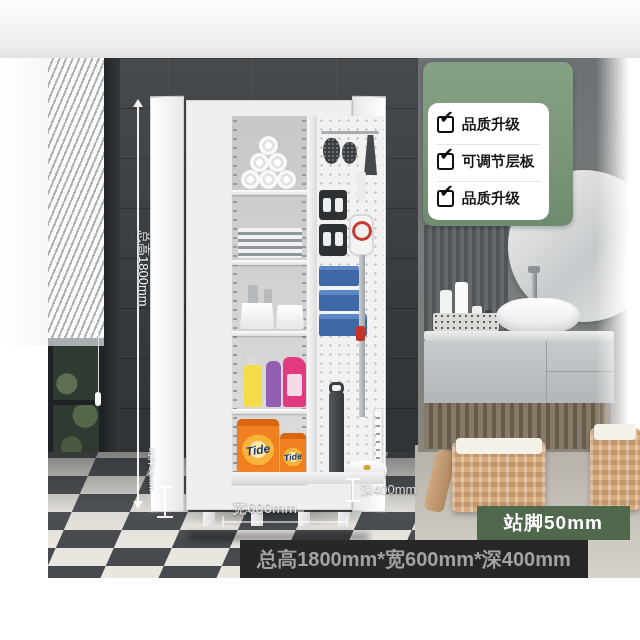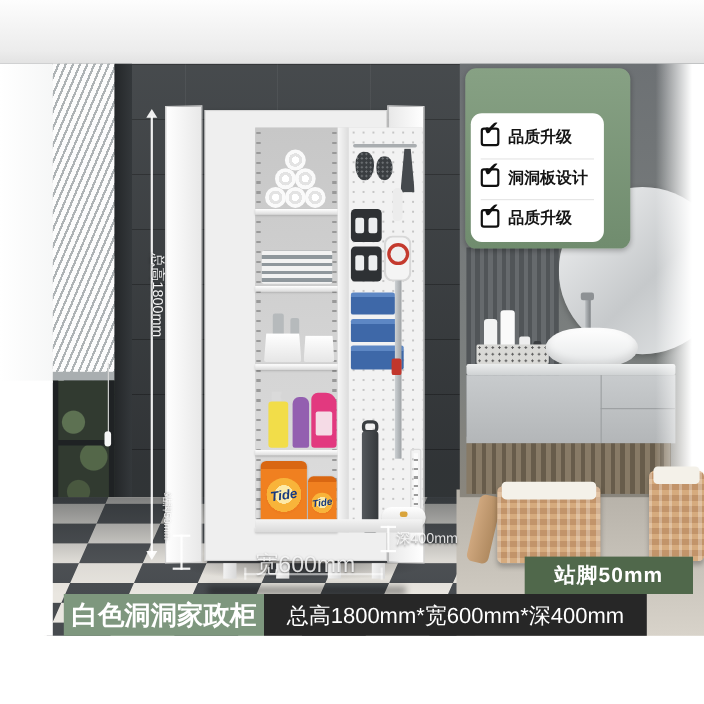--- a/index.html
+++ b/index.html
@@ -163,21 +163,21 @@
   .chk{position:relative;width:13px;height:13px;border:2.5px solid #101010;border-radius:3px;flex:0 0 auto;}
   .chk-mark{position:absolute;left:0px;top:-10px;font-size:18px;font-weight:900;color:#101010;line-height:1;}
   .q-label{font-size:14.5px;font-weight:bold;color:#141414;white-space:nowrap;}
 
   
   .foot-badge{left:477px;top:506px;width:153px;height:34px;background:#50684b;
     display:flex;align-items:center;justify-content:center;color:#fff;font-size:19px;font-weight:600;letter-spacing:1px;}
   .banner-green{left:58px;top:540px;width:182px;height:38px;background:#7e977e;
     display:flex;align-items:center;justify-content:center;color:#fff;font-size:24px;font-weight:bold;}
   .banner-dark{left:240px;top:540px;width:348px;height:38px;background:#272727;
-    display:flex;align-items:center;justify-content:center;color:#ffffff;font-size:20px;font-weight:normal;}
+    display:flex;align-items:center;justify-content:center;color:#a3a3a3;font-size:20px;font-weight:bold;}
 </style>
 </head>
 <body>
 
 <div class="stage">
 
   <div class="a ceiling"></div>
   <div class="a wall-dark"></div>
 
   <div class="a window-light"></div>
@@ -323,21 +323,21 @@
   <div class="a dimline" style="left:137px;top:106px;width:2px;height:398px"></div>
   <div class="a arrow arrow-up" style="left:133px;top:99px"></div>
   <div class="a arrow arrow-down" style="left:133px;top:501px"></div>
   <div class="a rot90 dim-text" style="left:152px;top:230px;font-size:13px">总高1800mm</div>
 
   <div class="a dimline" style="left:164px;top:486px;width:2px;height:32px"></div>
   <div class="a dimline" style="left:157px;top:486px;width:16px;height:2px"></div>
   <div class="a dimline" style="left:157px;top:516px;width:16px;height:2px"></div>
   <div class="a rot90 dim-text" style="left:158px;top:448px;font-size:9px">站脚50mm</div>
 
-  <div class="a floor-text" style="left:232px;top:499px;font-size:21px">宽600mm</div>
+  <div class="a floor-text" style="left:232px;top:499px;font-size:15px">宽600mm</div>
   <div class="a" style="left:222px;top:521px;width:126px;height:2px;background:rgba(255,255,255,.55)"></div>
   <div class="a" style="left:222px;top:516px;width:2px;height:11px;background:rgba(255,255,255,.55)"></div>
   <div class="a" style="left:346px;top:516px;width:2px;height:11px;background:rgba(255,255,255,.55)"></div>
 
   <div class="a dimline" style="left:352px;top:478px;width:2px;height:24px"></div>
   <div class="a dimline" style="left:346px;top:478px;width:14px;height:2px"></div>
   <div class="a dimline" style="left:346px;top:500px;width:14px;height:2px"></div>
   <div class="a floor-text" style="left:360px;top:481px;font-size:13px">深400mm</div>
 
   <div class="a q-panel"></div>
@@ -345,27 +345,26 @@
     <div class="q-row">
       <span class="chk">
         <span class="chk-mark">✔</span>
       </span>
       <span class="q-label">品质升级</span>
     </div>
     <div class="q-row">
       <span class="chk">
         <span class="chk-mark">✔</span>
       </span>
-      <span class="q-label">洞洞板设计</span>
+      <span class="q-label">可调节层板</span>
     </div>
     <div class="q-row">
       <span class="chk">
         <span class="chk-mark">✔</span>
       </span>
       <span class="q-label">品质升级</span>
     </div>
   </div>
 
   <div class="a foot-badge">站脚50mm</div>
-  <div class="a banner-green">白色洞洞家政柜</div>
   <div class="a banner-dark">总高1800mm*宽600mm*深400mm</div>
 
 </div>
 
 </body></html>

